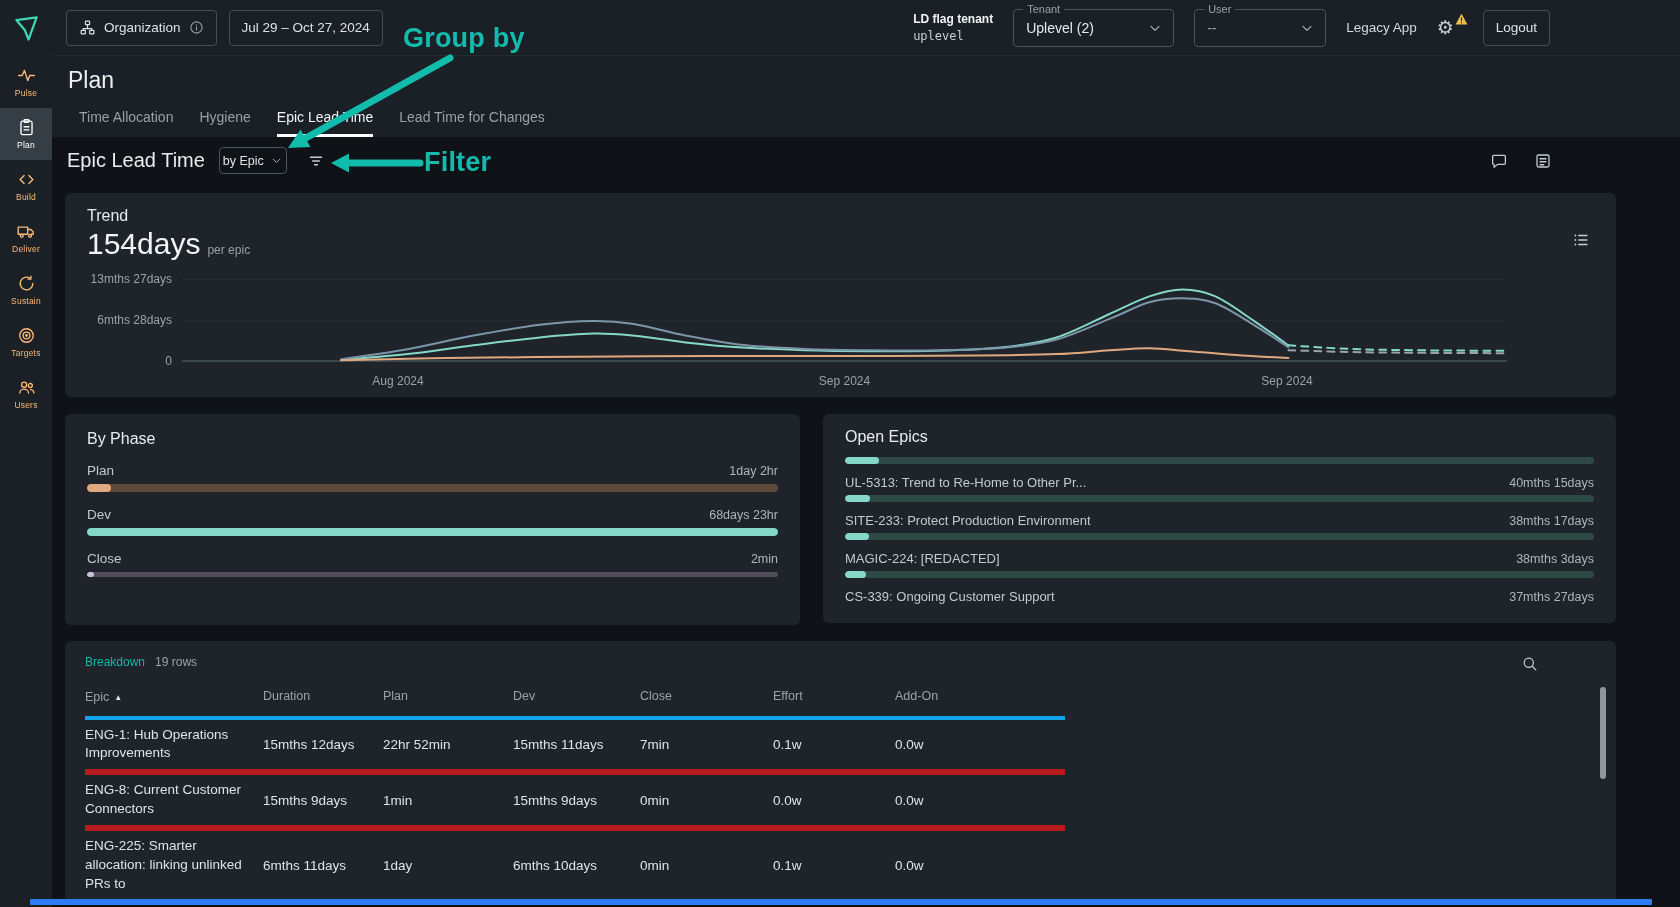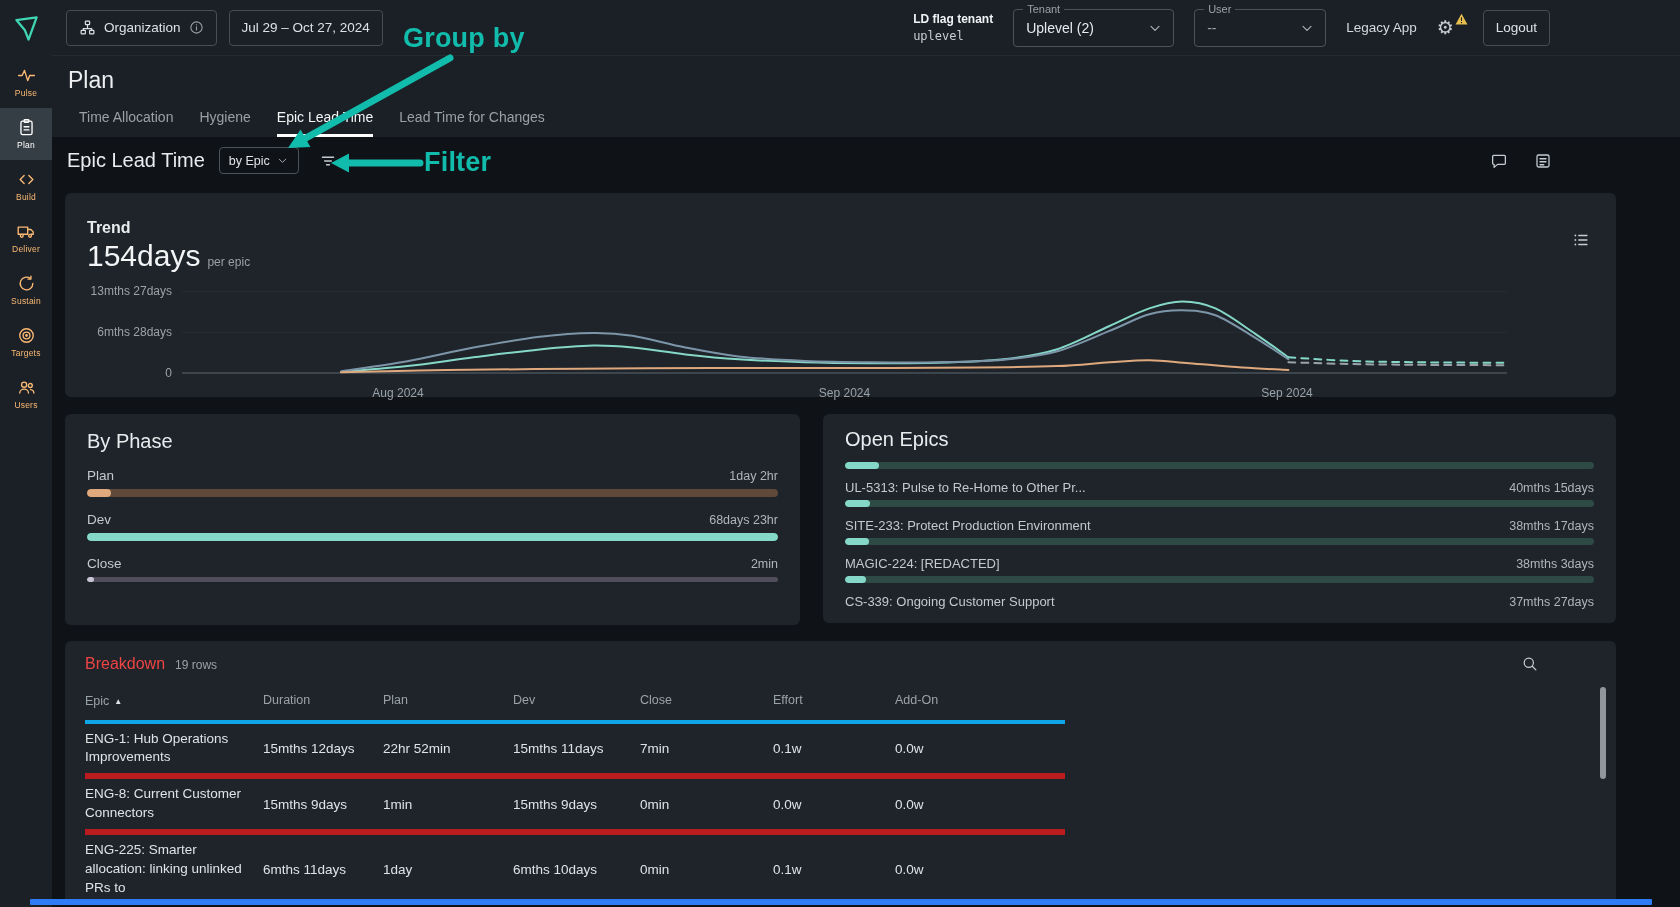--- a/index.html
+++ b/index.html
@@ -43,40 +43,40 @@
   .page-title { font-size:23px; font-weight:500; color:#eceef0; margin:2px 0 15px 2px; }
   .tabs { display:flex; gap:26px; padding-left:13px; }
   .tab { font-size:14px; color:#98a0a8; padding-bottom:12px; cursor:pointer; position:relative; white-space:nowrap; }
   .tab.active { color:#f3f5f6; }
   .tab.active::after { content:""; position:absolute; left:0; right:0; bottom:0; height:3px; background:#ffffff; }
 
   .content { flex:1; background:#0f1317; padding:0 64px 0 13px; overflow:hidden; }
 
   .section-bar { height:47px; display:flex; align-items:center; gap:14px; padding:0 2px; }
   .section-title { font-size:20px; font-weight:500; color:#e9ecee; }
-  .groupby { height:27px; border:1px solid #4a525a; border-radius:4px; display:inline-flex; align-items:center; gap:6px; padding:0 9px; font-size:12.5px; color:#dfe3e6; cursor:pointer; }
+  .groupby { height:27px; border:1px solid #4a525a; border-radius:4px; display:inline-flex; align-items:center; gap:6px; padding:0 3px; font-size:12.5px; color:#dfe3e6; cursor:pointer; }
   .iconbtn { width:30px; height:30px; display:flex; align-items:center; justify-content:center; color:#c6ccd1; cursor:pointer; border-radius:4px; }
   .section-right { margin-left:auto; margin-right:56px; display:flex; gap:14px; }
 
   .card { background:#1e242a; border-radius:6px; }
 
   
   .trend-card { height:204px; margin-top:9px; padding:10px 22px; position:relative; }
-  .trend-title { font-size:16px; color:#e9ecee; font-weight:700; margin-top:16px; }
+  .trend-title { font-size:16px; color:#e9ecee; font-weight:400; margin-top:4px; }
   .trend-big-row { display:flex; align-items:baseline; margin-top:2px; }
   .big { font-size:30px; font-weight:500; color:#f2f4f5; }
   .big-suffix { font-size:12px; color:#98a0a8; margin-left:7px; }
   .legend-btn { position:absolute; right:26px; top:38px; color:#c6ccd1; cursor:pointer; }
   #trend-plot { display:block; margin-top:0px; }
 
   
   .row2 { display:flex; gap:23px; margin-top:17px; }
   .byphase-card { width:735px; height:211px; padding:16px 22px; flex-shrink:0; }
   .epics-card { flex:1; height:209px; padding:14px 22px; overflow:hidden; }
-  .card-title { font-size:20px; font-weight:500; color:#e9ecee; }
+  .card-title { font-size:16px; font-weight:500; color:#e9ecee; }
 
   .phase-row { margin-top:15px; }
   .pr-top { display:flex; justify-content:space-between; align-items:baseline; margin-bottom:6px; }
   .pr-label { font-size:13.5px; color:#c3c9cf; }
   .pr-val { font-size:12.5px; color:#aeb5bb; }
   .bar-track { height:8px; border-radius:4px; overflow:hidden; }
   .bar-fill { height:100%; border-radius:4px; }
   .track-orange { background:#5f4a3a; }
   .track-teal { background:#2d4a45; }
   .track-lav { background:#514d5b; height:5px; margin-top:2px; }
@@ -84,21 +84,21 @@
   .epic-row { margin-top:11px; }
   .epic-row:first-of-type { margin-top:10px; }
   .er-top { display:flex; justify-content:space-between; align-items:baseline; margin-bottom:5px; }
   .er-label { font-size:13px; color:#c3c9cf; }
   .er-val { font-size:12.5px; color:#aeb5bb; }
   .er-track { height:7px; border-radius:3.5px; background:#2d4a45; overflow:hidden; }
 
   
   .breakdown-card { margin-top:16px; height:263px; padding:14px 20px; position:relative; overflow:hidden; }
   .bd-head { display:flex; align-items:baseline; gap:10px; }
-  .bd-title { font-size:16px; font-weight:500; color:#ef4444; }
+  .bd-title { font-size:12px; font-weight:500; color:#14b8a6; }
   .bd-count { font-size:12px; color:#98a0a8; }
   .bd-search { position:absolute; right:78px; top:14px; color:#c6ccd1; cursor:pointer; }
   .tbl { margin-top:16px; width:980px; }
   .tbl-header { display:flex; color:#9aa2a9; font-size:12.5px; padding:4px 0 9px; border-bottom:4px solid #0ea5e9; }
   .tbl-row { display:flex; align-items:center; min-height:48px; border-bottom:6px solid #b91c1c; color:#dfe3e6; font-size:13.5px; padding:6px 0; }
   .c { padding-right:10px; }
   .col-epic { width:178px; line-height:1.4; }
   .col-duration { width:120px; }
   .col-plan { width:130px; }
   .col-dev { width:127px; }
@@ -353,21 +353,21 @@
         <section class="card epics-card">
           <div class="card-title">Open Epics</div>
 
           <div class="epic-row">
             <div class="er-track">
                 <div class="bar-fill" style="width: 4.5%; background: rgb(133, 216, 200);"></div>
               </div>
           </div>
           <div class="epic-row">
             <div class="er-top">
-                <span class="er-label">UL-5313: Pulse to Re-Home to Other Pr...</span>
+                <span class="er-label">UL-5313: Trend to Re-Home to Other Pr...</span>
                 <span class="er-val">40mths 15days</span>
               </div>
             <div class="er-track">
                 <div class="bar-fill" style="width: 3.4%; background: rgb(133, 216, 200);"></div>
               </div>
           </div>
           <div class="epic-row">
             <div class="er-top">
                 <span class="er-label">SITE-233: Protect Production Environment</span>
                 <span class="er-val">38mths 17days</span>

